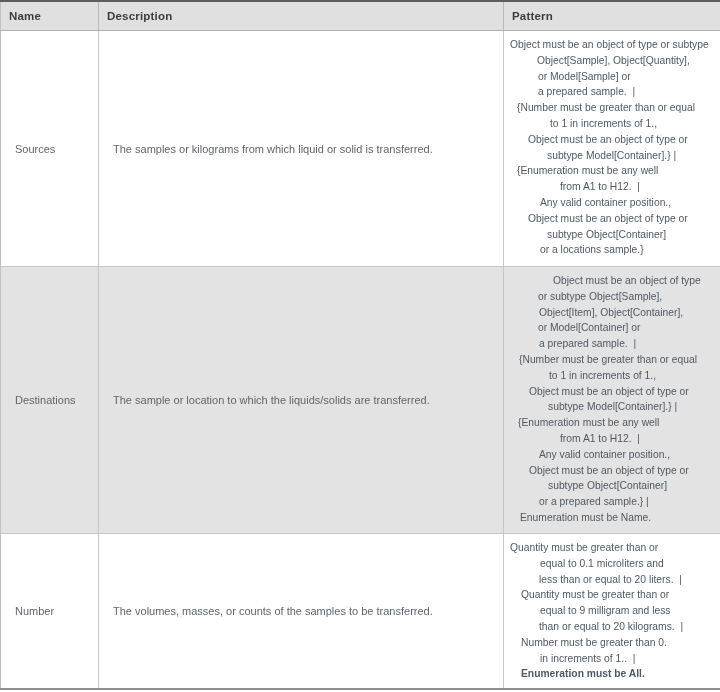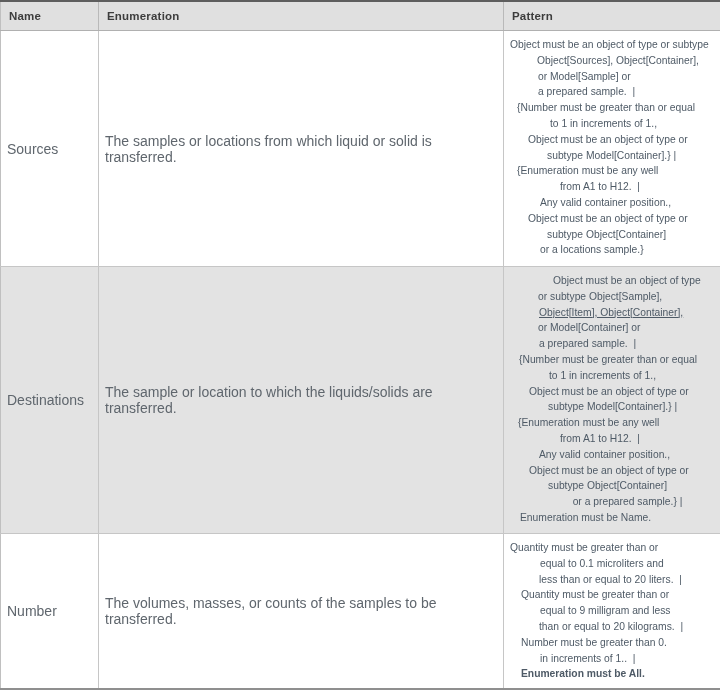--- a/index.html
+++ b/index.html
@@ -45,23 +45,23 @@
 
   tbody td {
     border-left: 1px solid #c6c6c6;
     border-top: 1px solid #c6c6c6;
     overflow: hidden;
   }
   tbody td:first-child { border-left: none; }
 
   td.cell-name, td.cell-desc {
     vertical-align: middle;
-    padding: 0 6px 0 6px;
+    padding: 0 6px 0 14px;
     color: #5f666d;
-    font-size: 14px;
+    font-size: 11px;
   }
   td.cell-pattern {
     vertical-align: top;
     padding: 6px 4px 6px 6px;
     color: #4e5a66;
     font-size: 10.3px;
   }
   .pattern-line {
     line-height: 15.8px;
     white-space: pre;
@@ -72,31 +72,31 @@
 
 <table class="doc-table">
   <colgroup>
     <col class="col-name">
     <col class="col-desc">
     <col class="col-pattern">
   </colgroup>
   <thead>
     <tr>
       <th>Name</th>
-      <th>Enumeration</th>
+      <th>Description</th>
       <th>Pattern</th>
     </tr>
   </thead>
   <tbody>
   <tr>
     <td class="cell-name">Sources</td>
-    <td class="cell-desc">The samples or locations from which liquid or solid is transferred.</td>
+    <td class="cell-desc">The samples or kilograms from which liquid or solid is transferred.</td>
     <td class="cell-pattern">
           <div class="pattern-line" style="padding-left: 0px;">Object must be an object of type or subtype</div>
-          <div class="pattern-line" style="padding-left: 27px;">Object[Sources], Object[Container],</div>
+          <div class="pattern-line" style="padding-left: 27px;">Object[Sample], Object[Quantity],</div>
           <div class="pattern-line" style="padding-left: 28px;">or Model[Sample] or</div>
           <div class="pattern-line" style="padding-left: 28px;">a prepared sample.  |</div>
           <div class="pattern-line" style="padding-left: 7px;">{Number must be greater than or equal</div>
           <div class="pattern-line" style="padding-left: 40px;">to 1 in increments of 1.,</div>
           <div class="pattern-line" style="padding-left: 18px;">Object must be an object of type or</div>
           <div class="pattern-line" style="padding-left: 37px;">subtype Model[Container].} |</div>
           <div class="pattern-line" style="padding-left: 7px;">{Enumeration must be any well</div>
           <div class="pattern-line" style="padding-left: 50px;">from A1 to H12.  |</div>
           <div class="pattern-line" style="padding-left: 30px;">Any valid container position.,</div>
           <div class="pattern-line" style="padding-left: 18px;">Object must be an object of type or</div>
@@ -104,33 +104,33 @@
           <div class="pattern-line" style="padding-left: 30px;">or a locations sample.}</div>
         </td>
   </tr>
 
   <tr>
     <td class="cell-name">Destinations</td>
     <td class="cell-desc">The sample or location to which the liquids/solids are transferred.</td>
     <td class="cell-pattern">
           <div class="pattern-line" style="padding-left: 0px; margin-left: 43px;">Object must be an object of type</div>
           <div class="pattern-line" style="padding-left: 28px;">or subtype Object[Sample],</div>
-          <div class="pattern-line" style="padding-left: 29px; text-decoration: underline;">Object[Item], Object[Container],</div>
+          <div class="pattern-line" style="padding-left: 29px;">Object[Item], Object[Container],</div>
           <div class="pattern-line" style="padding-left: 28px;">or Model[Container] or</div>
           <div class="pattern-line" style="padding-left: 29px;">a prepared sample.  |</div>
           <div class="pattern-line" style="padding-left: 9px;">{Number must be greater than or equal</div>
           <div class="pattern-line" style="padding-left: 39px;">to 1 in increments of 1.,</div>
           <div class="pattern-line" style="padding-left: 19px;">Object must be an object of type or</div>
           <div class="pattern-line" style="padding-left: 38px;">subtype Model[Container].} |</div>
           <div class="pattern-line" style="padding-left: 8px;">{Enumeration must be any well</div>
           <div class="pattern-line" style="padding-left: 50px;">from A1 to H12.  |</div>
           <div class="pattern-line" style="padding-left: 29px;">Any valid container position.,</div>
           <div class="pattern-line" style="padding-left: 19px;">Object must be an object of type or</div>
           <div class="pattern-line" style="padding-left: 38px;">subtype Object[Container]</div>
-          <div class="pattern-line" style="padding-left: 29px; text-align: center;">or a prepared sample.} |</div>
+          <div class="pattern-line" style="padding-left: 29px;">or a prepared sample.} |</div>
           <div class="pattern-line" style="padding-left: 10px;">Enumeration must be Name.</div>
         </td>
   </tr>
 
   <tr>
     <td class="cell-name">Number</td>
     <td class="cell-desc">The volumes, masses, or counts of the samples to be transferred.</td>
     <td class="cell-pattern">
           <div class="pattern-line" style="padding-left: 0px;">Quantity must be greater than or</div>
           <div class="pattern-line" style="padding-left: 30px;">equal to 0.1 microliters and</div>

